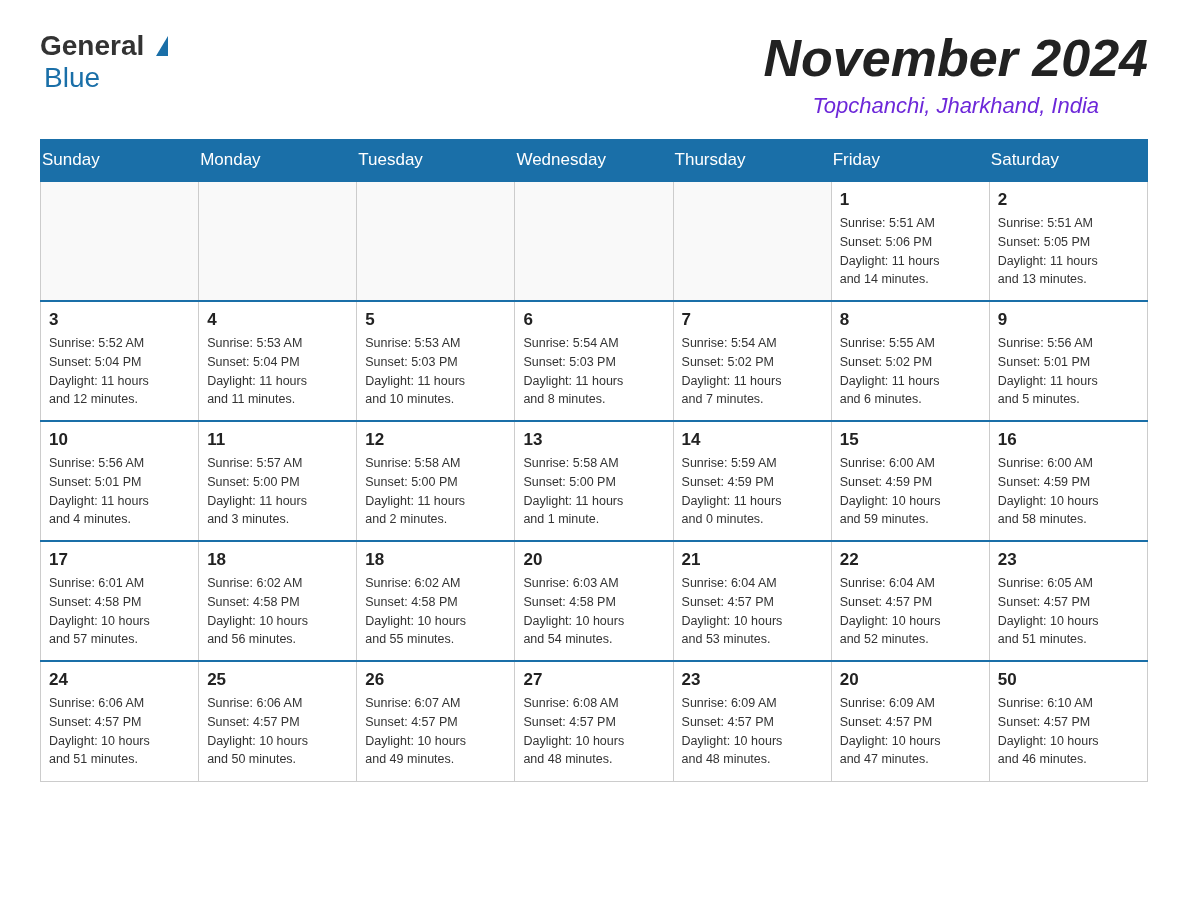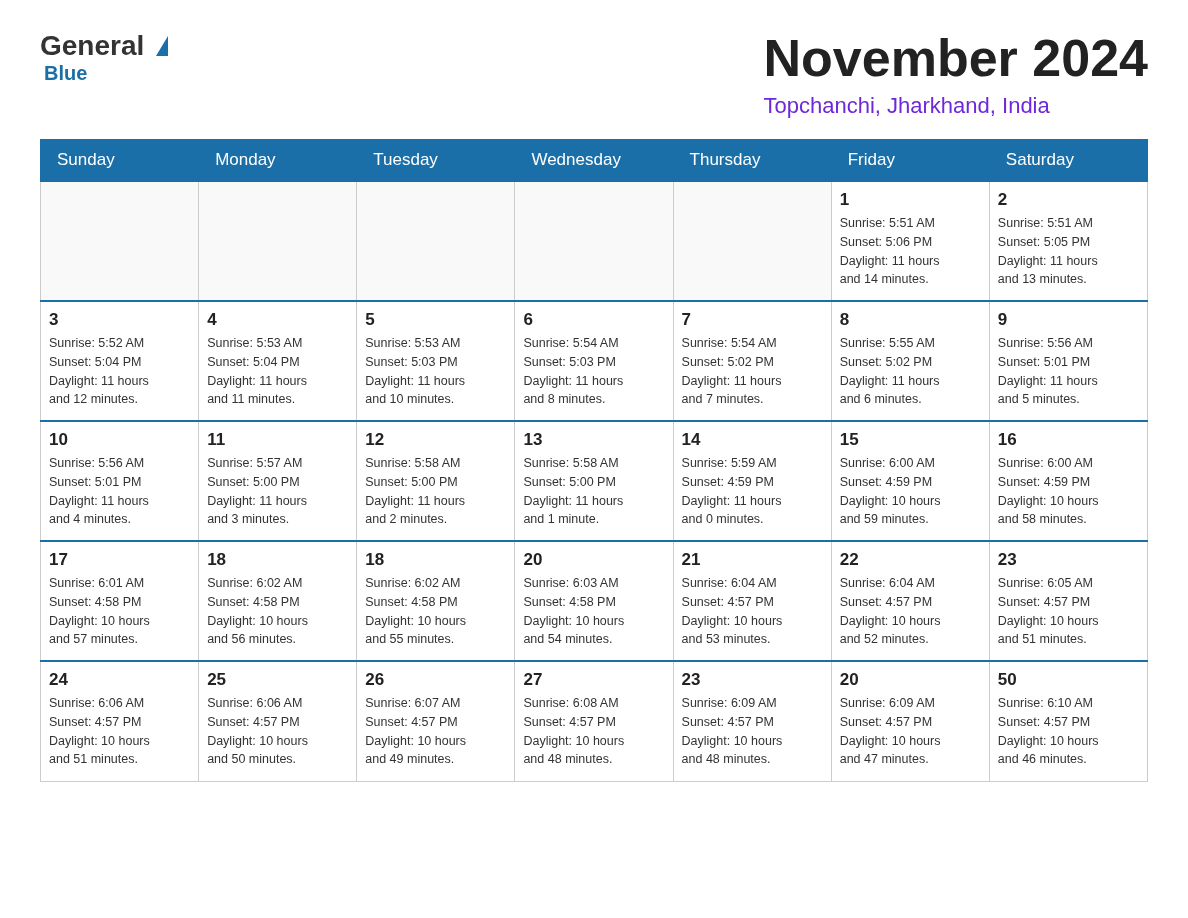--- a/index.html
+++ b/index.html
@@ -41,42 +41,43 @@
       border-left: 12px solid transparent;
       border-bottom: 20px solid #1a6fa8;
       margin-left: 2px;
       margin-right: 2px;
     }
     .logo-blue {
       color: #1a6fa8;
       font-weight: bold;
     }
     .title-area {
-      text-align: left;
+      text-align: center;
+      font-style: italic;
     }
     .month-title {
       font-size: 52px;
       font-weight: bold;
       color: #222;
       line-height: 1.1;
     }
     .location-title {
       font-size: 22px;
       color: #6d28d9;
       margin-top: 6px;
     }
     .calendar-table {
       width: 100%;
       border-collapse: collapse;
       table-layout: fixed;
     }
     .calendar-table thead tr th {
       background-color: #1a6fa8;
       color: #ffffff;
-      padding: 10px 16px;
+      padding: 10px 1px;
       font-size: 17px;
       font-weight: normal;
       text-align: left;
       border: 1px solid #1a6fa8;
     }
     .calendar-table tbody tr td {
       vertical-align: top;
       padding: 8px;
       border: 1px solid #cccccc;
       min-height: 100px;
@@ -109,21 +110,21 @@
 </head>
 <body>
 
 <div class="header">
   <div class="logo-area">
     <div class="logo-text">
       <span class="logo-general">General</span>
       <span class="logo-triangle"></span>
     </div>
     <div style="margin-left:4px;">
-      <span class="logo-blue" style="font-size:20px;font-weight:bold;">Blue</span>
+      <span class="logo-blue" style="font-size:28px;font-weight:normal;">Blue</span>
     </div>
   </div>
   <div class="title-area">
     <div class="month-title">November 2024</div>
     <div class="location-title">Topchanchi, Jharkhand, India</div>
   </div>
 </div>
 
 <table class="calendar-table">
   <thead>

